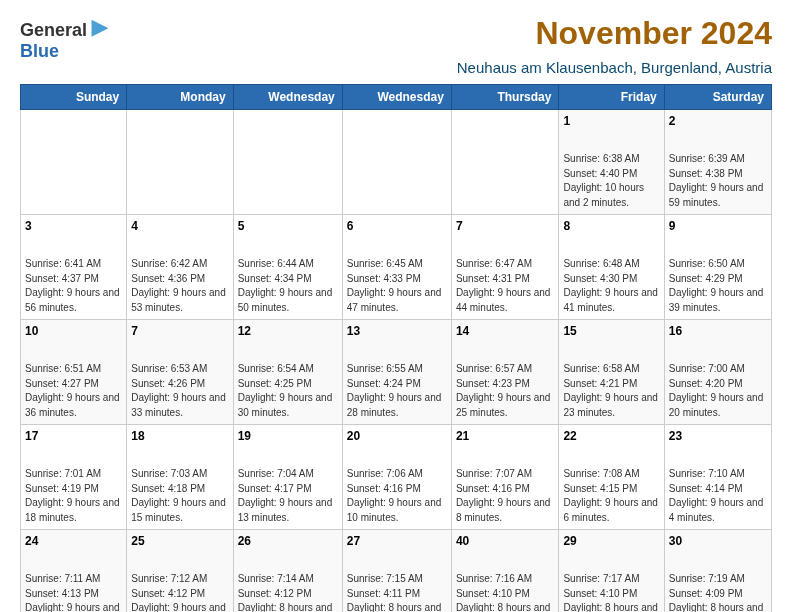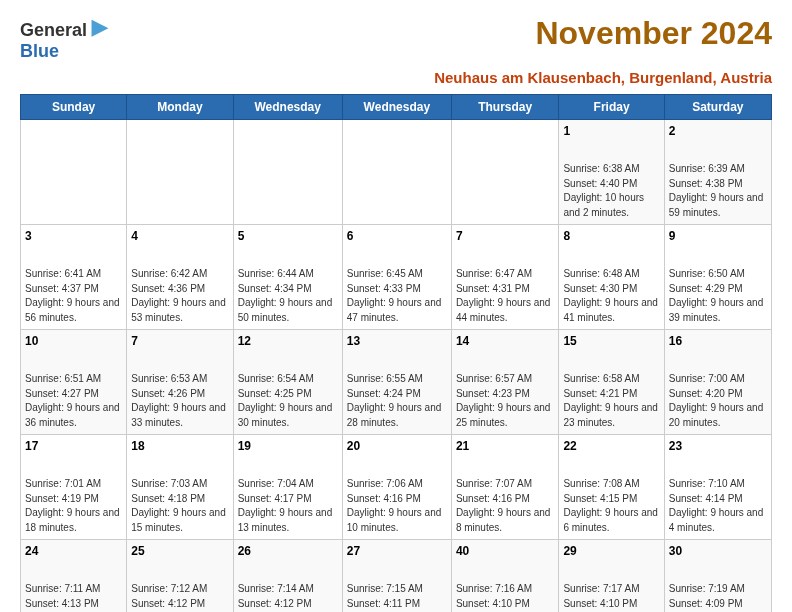--- a/index.html
+++ b/index.html
@@ -51,34 +51,33 @@
       flex: 1;
     }
     .month-title {
       font-size: 32px;
       font-weight: bold;
       color: #a16207;
       line-height: 1.1;
     }
     .location-title {
       font-size: 15px;
-      color: #c2410c;
-      margin-top: 18px;
-      font-weight: bold;
+      color: #0c4a6e;
+      margin-top: 8px;
     }
     table {
       width: 100%;
       border-collapse: collapse;
       font-size: 10.5px;
     }
     thead tr th {
       background-color: #2b6cb0;
       color: #fff;
       padding: 5px 7px;
-      text-align: center;
+      text-align: right;
       font-size: 12px;
       font-weight: bold;
       border: 1px solid #1e518a;
     }
     tbody tr td {
       border: 1px solid #ccc;
       vertical-align: top;
       padding: 4px 4px;
       width: 113px;
       min-height: 70px;

